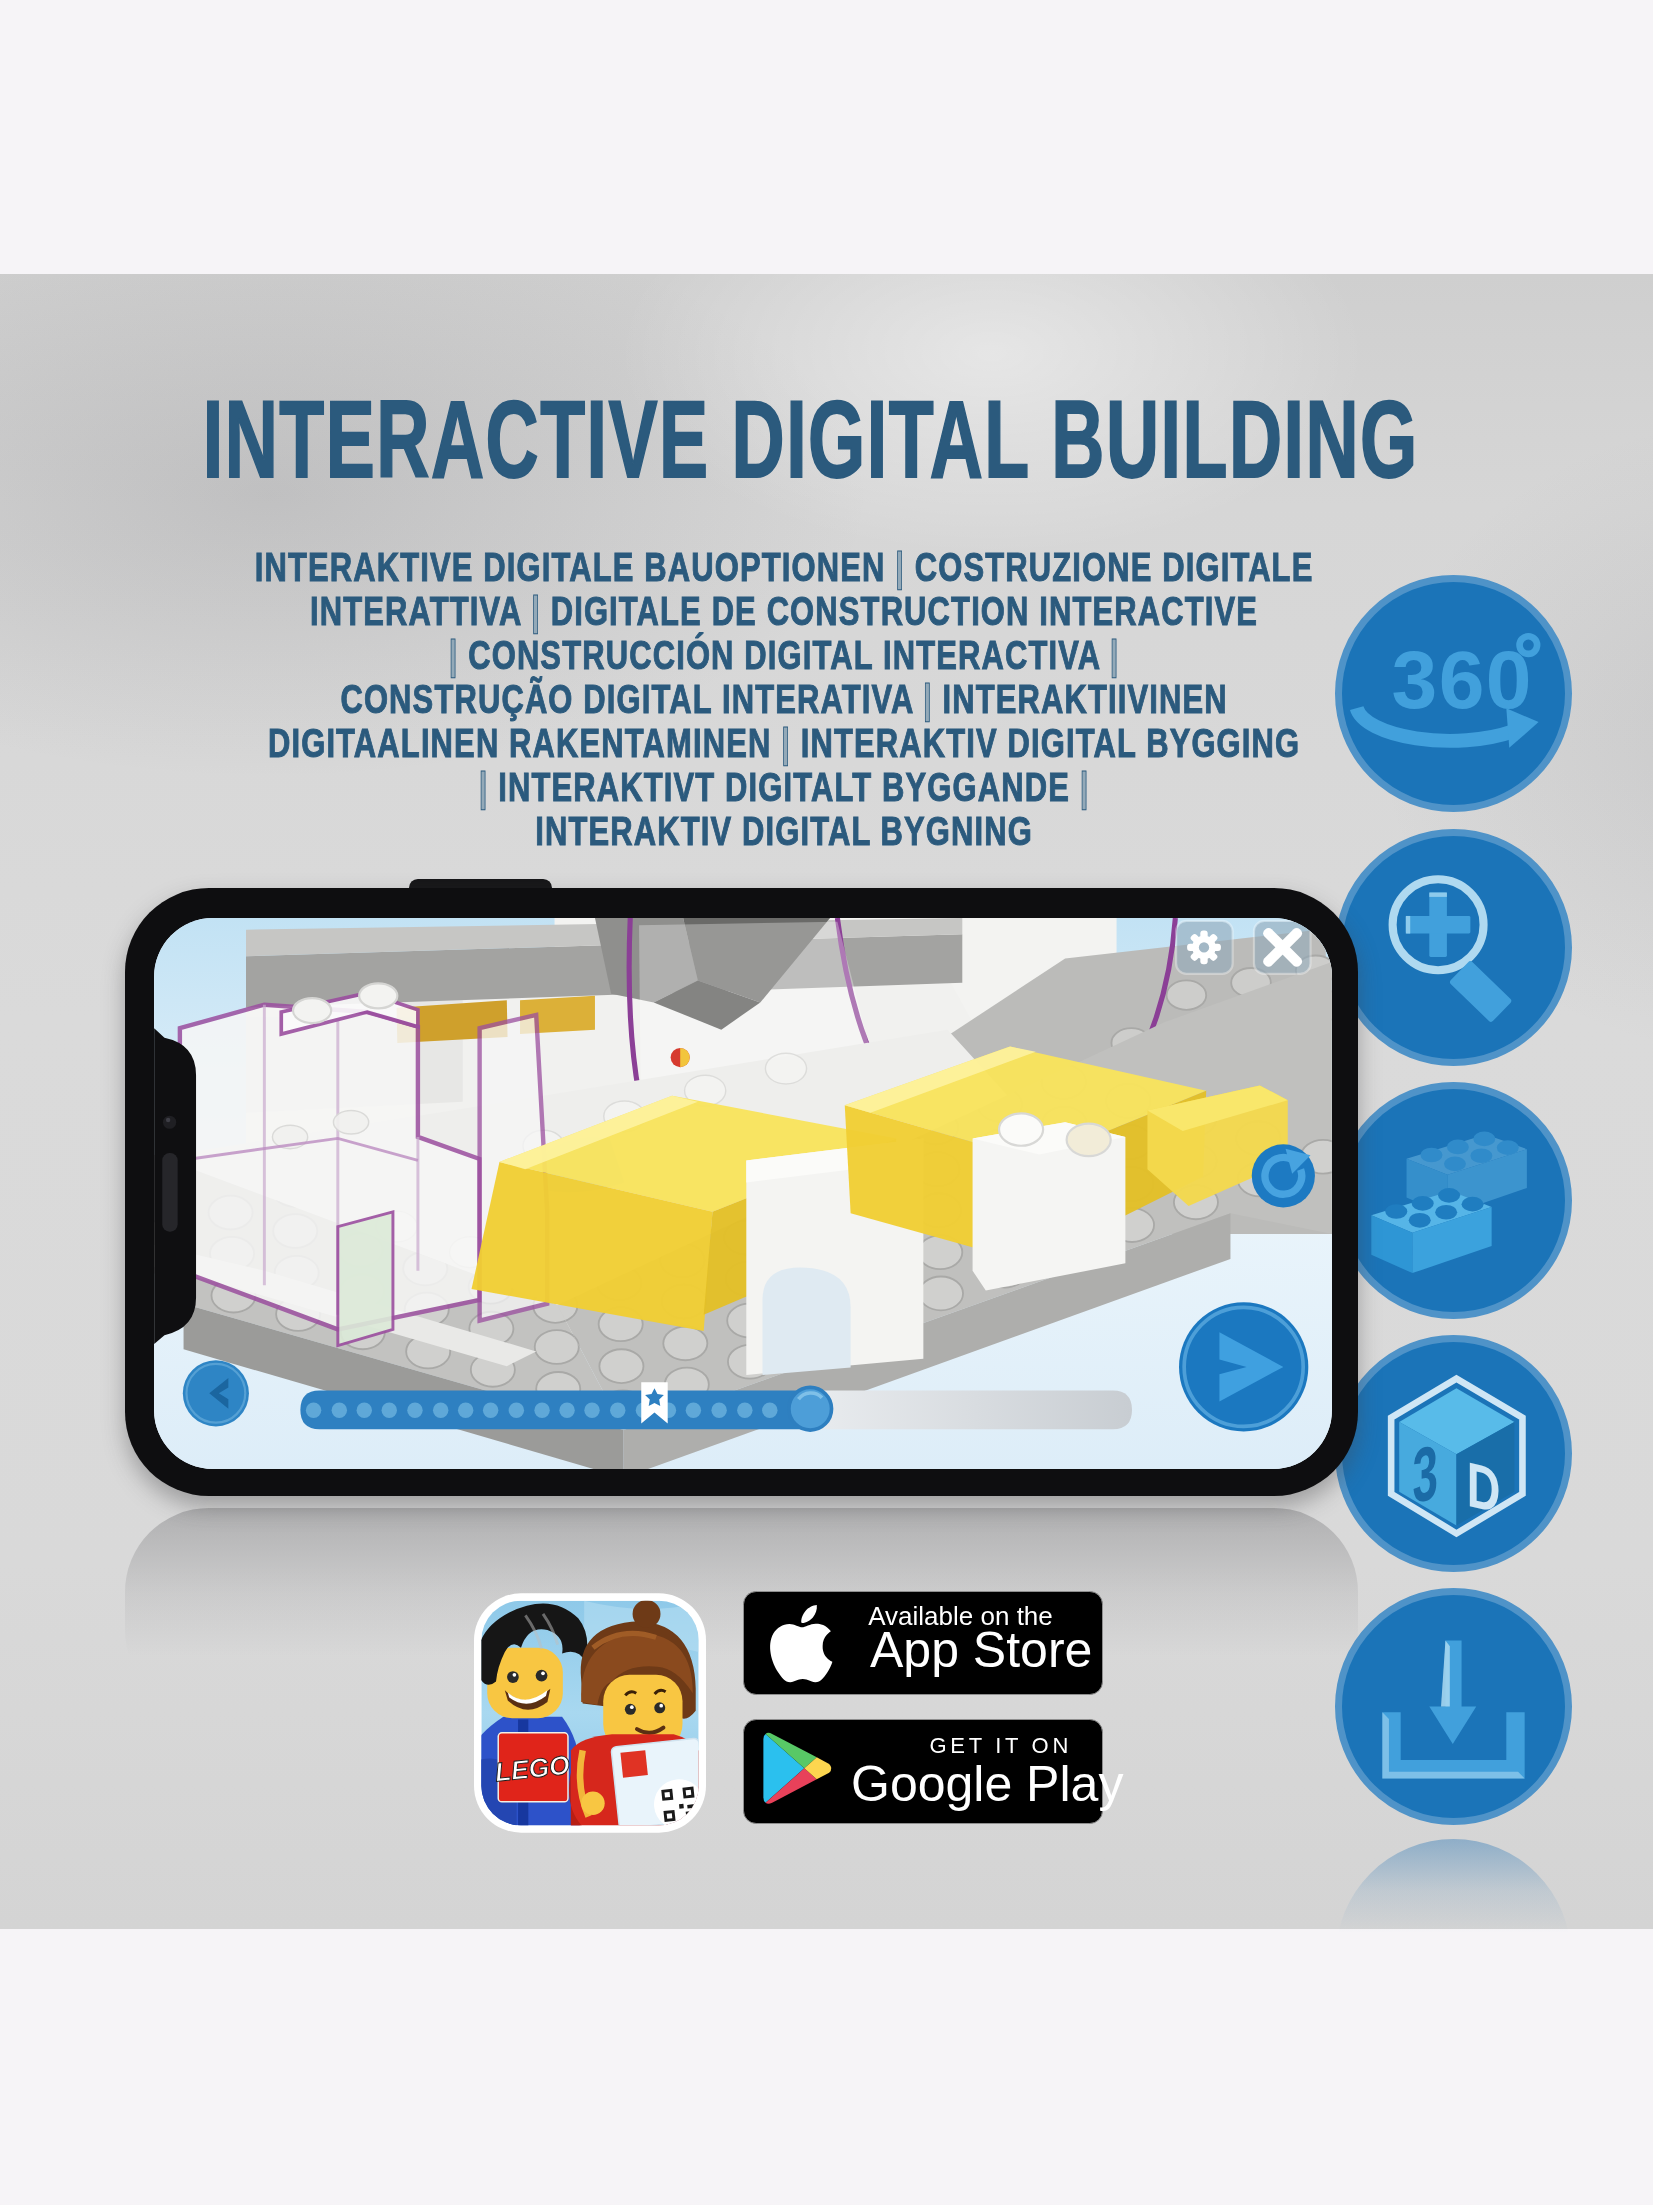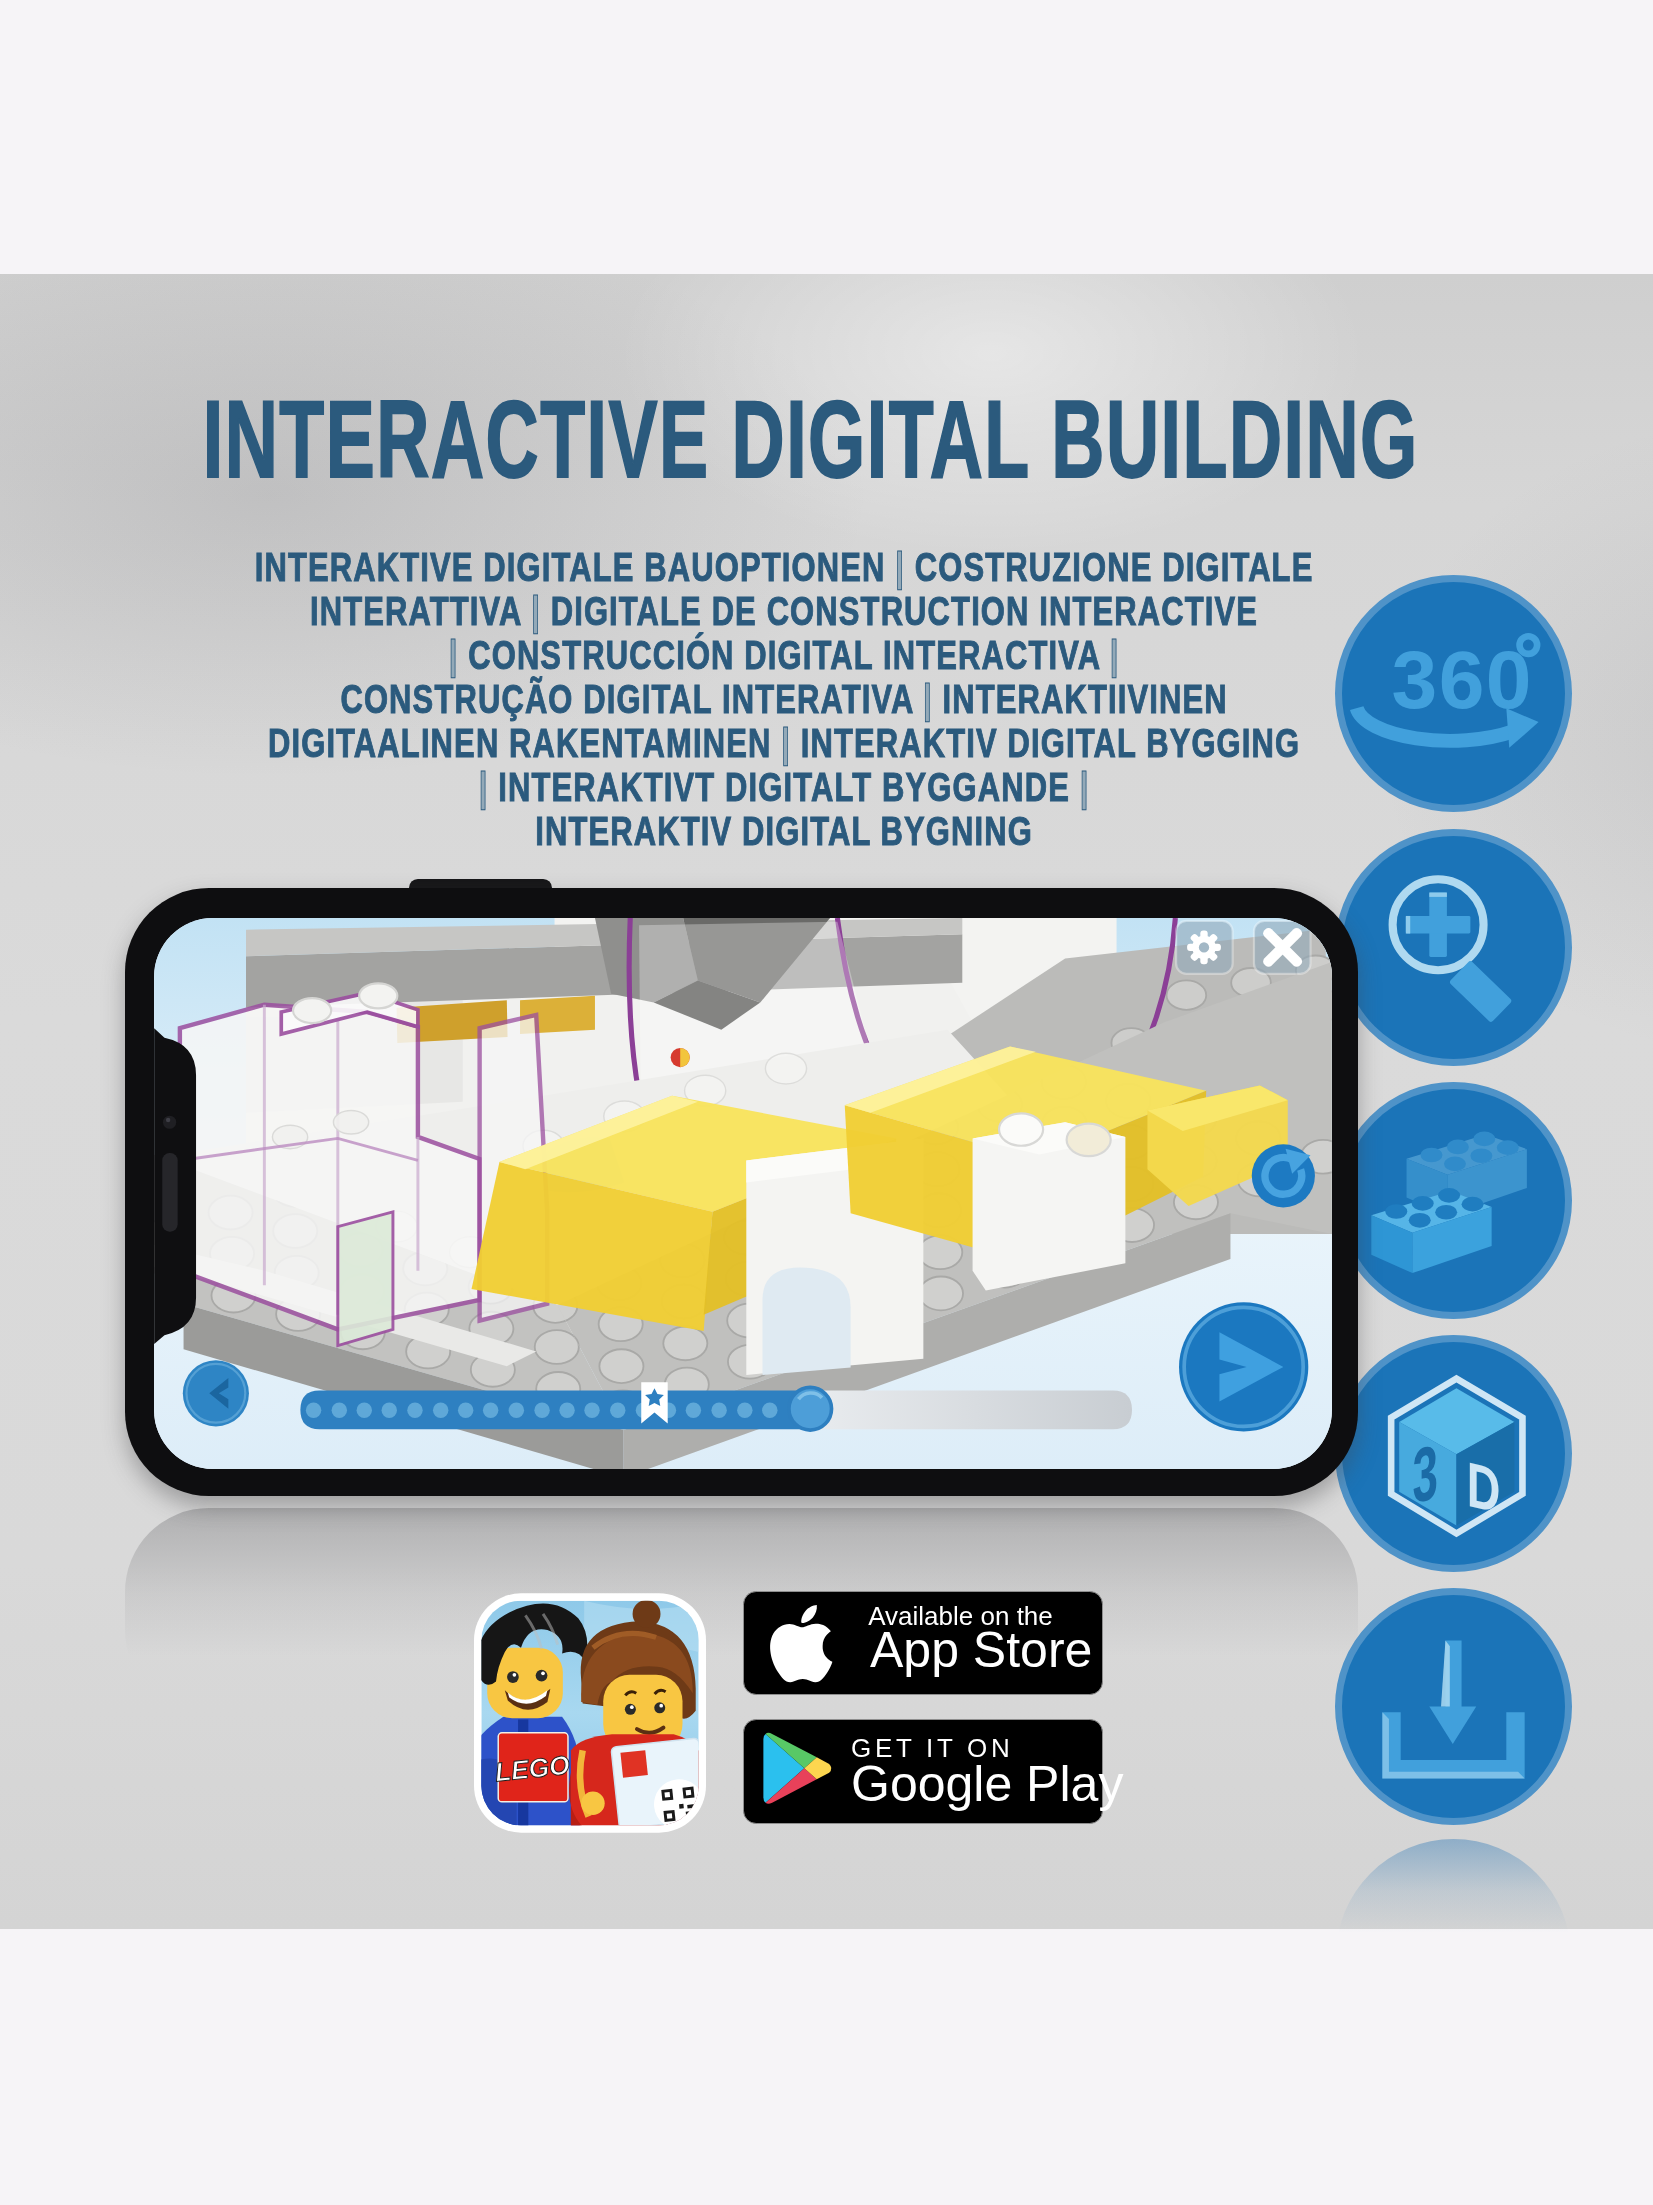--- a/index.html
+++ b/index.html
@@ -646,16 +646,16 @@
 
 <div class="abs" style="left:14.7px;top:10.3px;"><svg width="76" height="81" viewBox="0 0 104 110">
 <g transform="translate(6,4)">
 <path d="M 3,1 L 56,48 L 3,95 Q 0,93 0,88 L 0,8 Q 0,3 3,1 Z" fill="#2bc0ee"></path>
 <path d="M 3,1 Q 6,-2 12,1 L 73,33 L 56,48 Z" fill="#58c866"></path>
 <path d="M 3,95 Q 6,98 12,95 L 73,63 L 56,48 Z" fill="#e8415a"></path>
 <path d="M 73,33 L 90,42 Q 96,48 90,54 L 73,63 L 56,48 Z" fill="#fdd64f"></path>
 </g>
       </svg></div>
 
-<div class="abs" style="left:107px;top:13.2px;width:221px;text-align:left;font-size:26px;letter-spacing:3.7px;white-space:nowrap;">GET IT ON</div>
+<div class="abs" style="left:107px;top:13.2px;width:221px;text-align:right;font-size:22px;letter-spacing:3.7px;white-space:nowrap;">GET IT ON</div>
 
 <div class="abs" style="left:107px;top:35px;width:221px;text-align:center;font-size:50px;white-space:nowrap;">Google Play</div>
 </div>
 
 </body></html>

